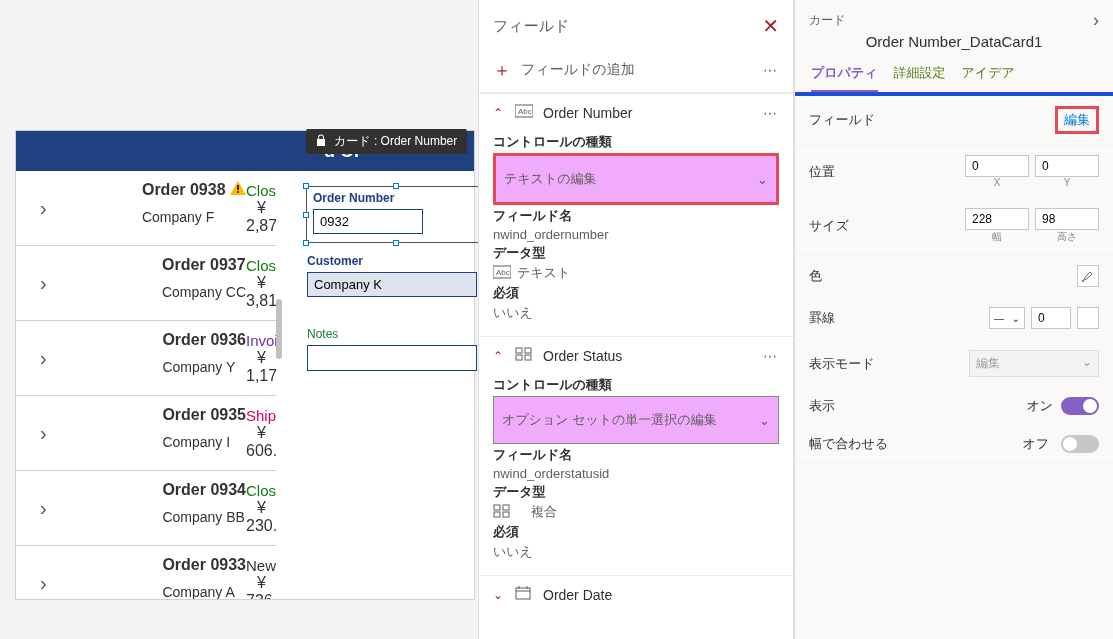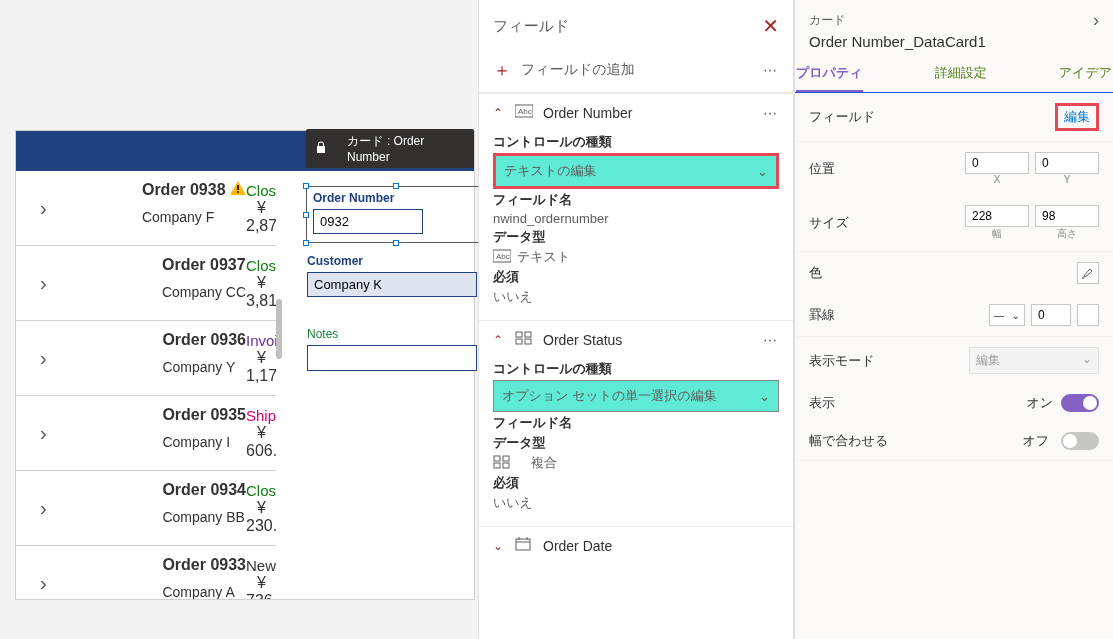--- a/index.html
+++ b/index.html
@@ -1,19 +1,19 @@
 <!DOCTYPE html>
 <html><head>
 <meta charset="utf-8">
 <style>
   * { box-sizing: border-box; margin: 0; padding: 0; font-family: "Segoe UI", Meiryo, sans-serif; }
   body { width: 1113px; height: 639px; background: #f3f3f3; position: relative; overflow: hidden; font-size: 13px; color: #333; }
   .canvas-area { position: absolute; left: 15px; top: 130px; width: 460px; height: 470px; background: #fff; border: 1px solid #d0d0d0; }
   .canvas-header { background: #204180; color: #fff; font-weight: 700; height: 40px; line-height: 40px; padding-left: 308px; font-size: 18px; overflow: hidden; }
-  .tooltip { position: absolute; left: 290px; top: -2px; background: #323130; color: #fff; padding: 4px 10px; border-radius: 2px; font-size: 12px; display: flex; align-items: center; gap: 21px; z-index: 50; }
+  .tooltip { position: absolute; left: 290px; top: -2px; background: #323130; color: #fff; padding: 4px 10px; border-radius: 2px; font-size: 12px; display: flex; align-items: center; gap: 8px; z-index: 50; }
   .tooltip::after { content: ""; position: absolute; left: 50%; bottom: -5px; border: 5px solid transparent; border-top-color: #323130; margin-left: -5px; }
   .orders-pane { position: absolute; left: 0; top: 40px; width: 260px; bottom: 0; overflow: hidden; }
   .order-row { border-bottom: 1px solid #d0d0d0; padding: 10px 10px 10px 20px; display: grid; grid-template-columns: 1fr auto 20px; align-items: center; }
   .order-name { font-weight: 600; font-size: 16px; }
   .order-comp { font-size: 14px; grid-row: 2; }
   .status { text-align: right; font-size: 15px; }
   .status.Closed { color: #107c10; }
   .status.Invoiced { color: #6b2fa0; }
   .status.Shipped { color: #d8006b; }
   .status.New { color: #333; }
@@ -47,28 +47,28 @@
   .mid-add { padding: 10px 14px; display: flex; align-items: center; gap: 10px; font-size: 14px; color: #605e5c; border-bottom: 1px solid #edebe9; }
   .plus-icon { color: #a4262c; font-size: 18px; font-weight: 300; }
   .mid-more { margin-left: auto; color: #605e5c; letter-spacing: 2px; cursor: pointer; }
   .scroll-body { flex: 1; overflow: hidden; }
   .field-block { border-top: 1px solid #edebe9; }
   .field-head { padding: 10px 14px; display: flex; align-items: center; gap: 10px; font-size: 14px; color: #323130; }
   .chev-sm { font-size: 12px; color: #a4262c; cursor: pointer; min-width: 12px; }
   .ftype-icon { width: 18px; height: 14px; }
   .field-body { padding: 0 14px 14px 14px; font-size: 13px; color: #605e5c; }
   .sub-label { font-weight: 700; color: #323130; margin-top: 6px; }
-  .dropdown { width: 100%; border: 1px solid #8a8886; background: #5eead4; padding: 6px 8px; display: flex; align-items: center; justify-content: space-between; cursor: pointer; margin-top: 4px; }
+  .dropdown { width: 100%; border: 1px solid #8a8886; background: #f0abfc; padding: 14px 8px; display: flex; align-items: center; justify-content: space-between; cursor: pointer; margin-top: 4px; }
   .dropdown.highlight { border: 3px solid #e74856; }
   .field-body > div { margin-top: 2px; }
 
   .right-panel { position: absolute; left: 794px; top: 0; width: 319px; height: 639px; background: #faf9f8; border-left: 1px solid #e1dfdd; }
   .rp-top { padding: 10px 14px 2px; display: flex; align-items: center; justify-content: space-between; color: #605e5c; font-size: 12px; }
-  .rp-title { padding: 0 14px 6px; font-size: 15px; color: #323130; }
-  .rp-tabs { padding: 0 1px; border-bottom: 1px solid #1d4ed8; display: flex; gap: 16px; font-size: 13px; justify-content: space-between; }
+  .rp-title { padding: 0 14px 6px; font-size: 15px; color: #323130; text-align: center; }
+  .rp-tabs { padding: 0 16px; border-bottom: 4px solid #1d4ed8; display: flex; gap: 16px; font-size: 13px; }
   .rp-tab { padding: 8px 0; color: #4d7c0f; cursor: pointer; }
   .rp-tab.active { color: #8661c5; border-bottom: 2px solid #8661c5; font-weight: 600; }
   .prop-row { padding: 10px 14px; display: flex; align-items: center; justify-content: space-between; font-size: 13px; border-bottom: 1px solid #f3f3f3; }
   .prop-row.no-border { border-bottom: none; }
   .edit-link { color: #0078d4; border: 3px solid #e74856; padding: 2px 6px; font-size: 13px; cursor: pointer; }
   .num-in { width: 64px; padding: 3px 6px; border: 1px solid #c8c6c4; background: #fff; font-size: 12px; }
   .num-row { display: flex; gap: 6px; align-items: center; }
   .toggle { width: 38px; height: 18px; border-radius: 9px; position: relative; cursor: pointer; }
   .toggle.on { background: #8661c5; }
   .toggle.off { background: #c8c6c4; }
@@ -228,20 +228,21 @@
         <span>Order Status</span>
         <span class="mid-more">⋯</span>
       </div>
       <div class="field-body">
         <div class="sub-label">コントロールの種類</div>
         <div class="dropdown">
           <span>オプション セットの単一選択の編集</span>
           <span>⌄</span>
         </div>
         <div class="sub-label">フィールド名</div>
+        <div>nwind_orderstatusid</div>
         <div class="sub-label">データ型</div>
         <div style="display:flex;align-items:center;gap:20px;">
           <span><svg class="ftype-icon" viewBox="0 0 18 14">
                 <rect x="1" y="1" width="6" height="5" fill="none" stroke="#605e5c"></rect>
                 <rect x="1" y="8" width="6" height="5" fill="none" stroke="#605e5c"></rect>
                 <rect x="10" y="1" width="6" height="5" fill="none" stroke="#605e5c"></rect>
                 <rect x="10" y="8" width="6" height="5" fill="none" stroke="#605e5c"></rect>
               </svg></span>
           <span>複合</span>
         </div>

